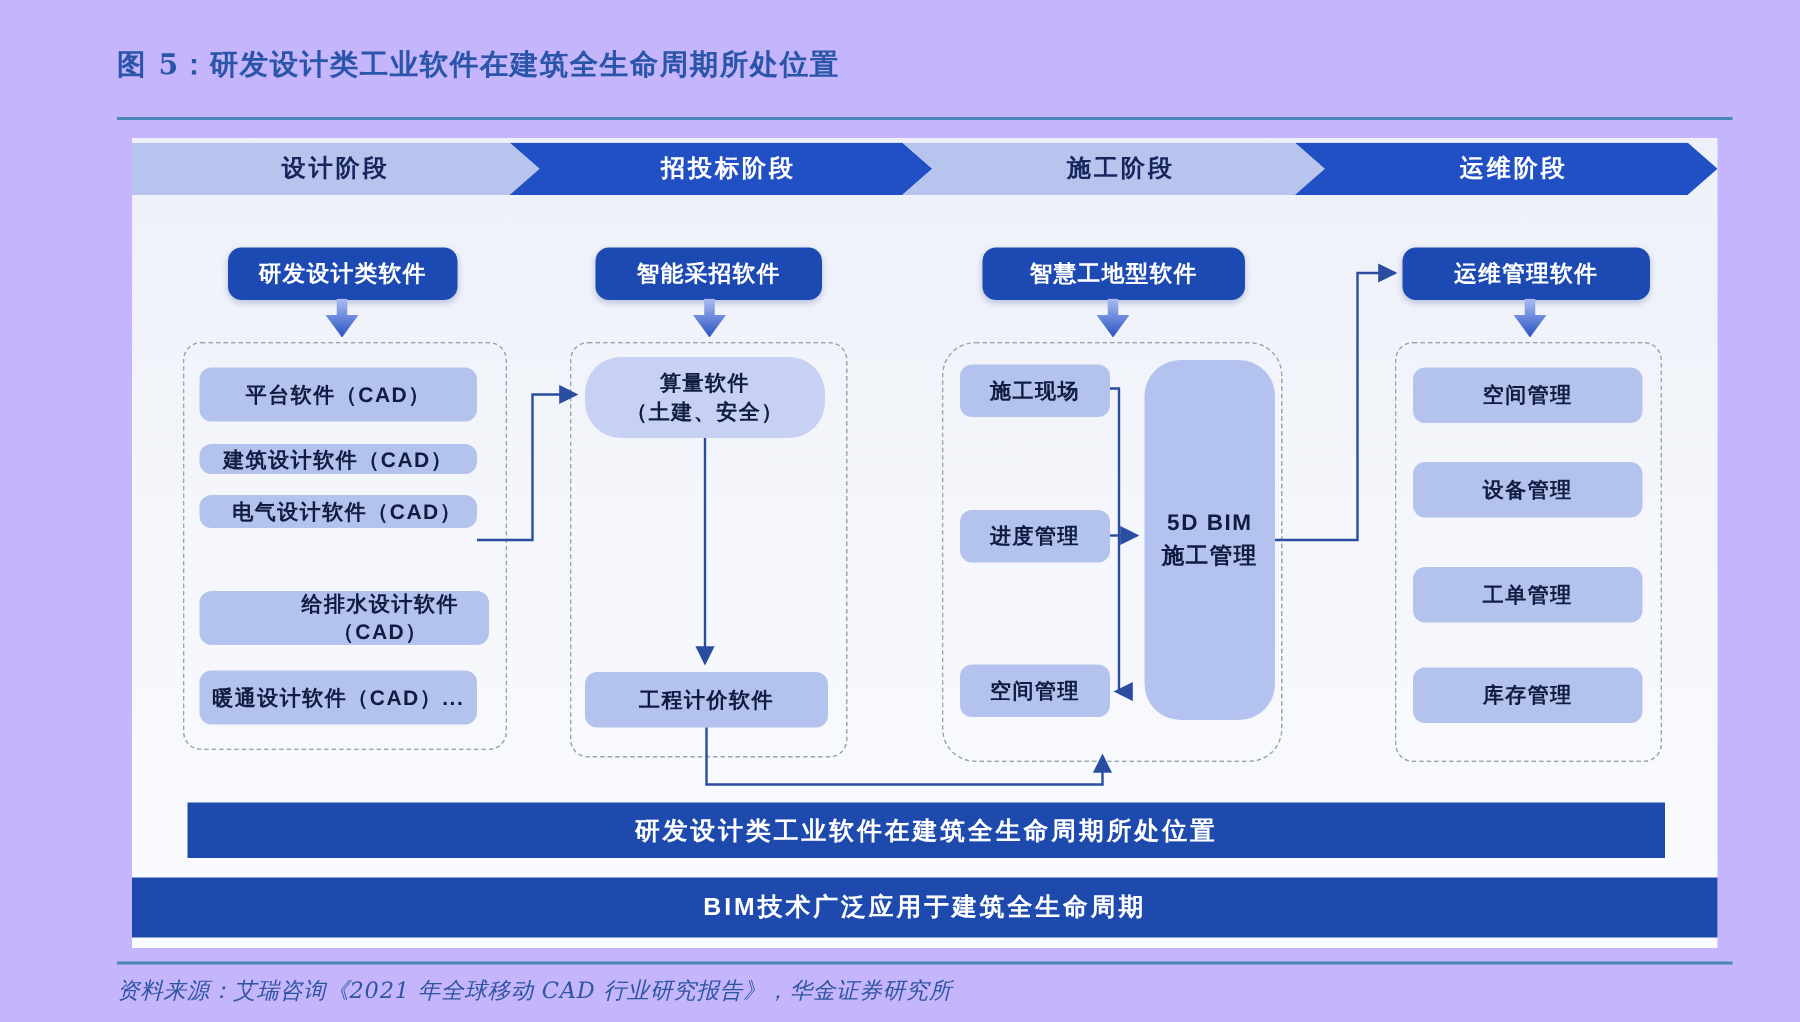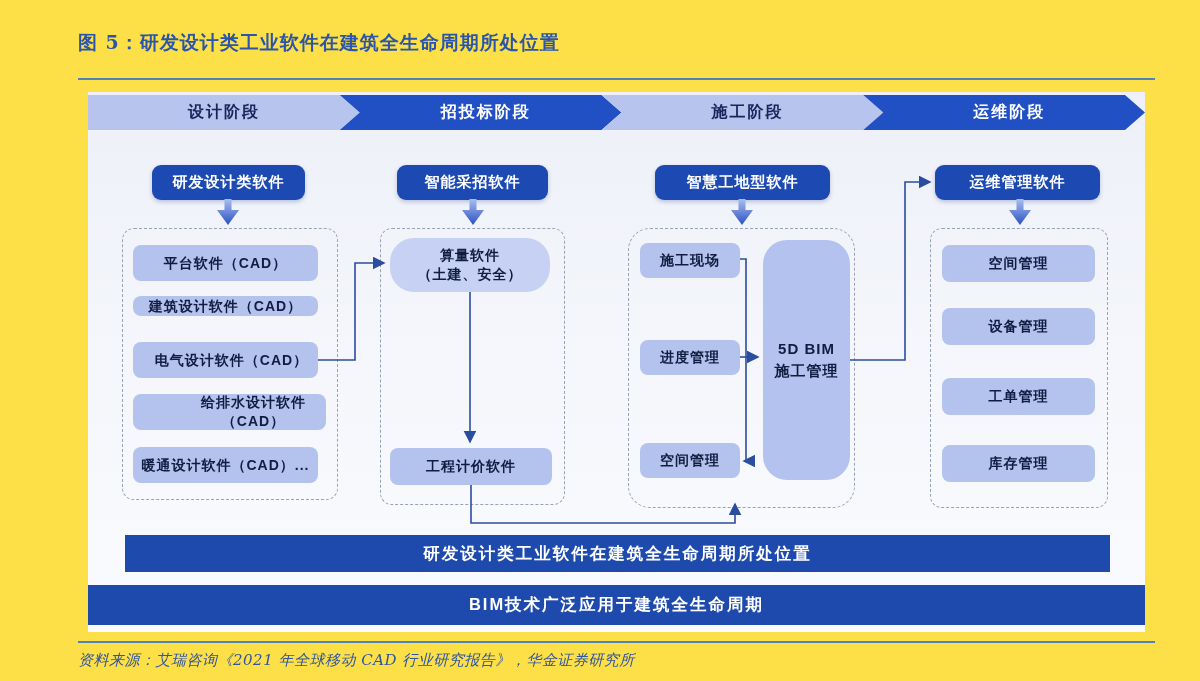--- a/index.html
+++ b/index.html
@@ -1,18 +1,18 @@
 <!DOCTYPE html>
 <html><head>
 <meta charset="utf-8">
 <style>
   * { margin:0; padding:0; box-sizing:border-box; }
   html,body { background:#ffffff; }
   .page {
-    position:relative; width:1200px; height:681px; background:#fde047;
+    position:relative; width:1200px; height:681px; background:#c4b5fd;
     font-family:"Liberation Sans","DejaVu Sans",sans-serif; overflow:hidden;
   }
   .fig-title {
     position:absolute; left:78px; top:30px; width:1000px;
     font-family:"DejaVu Serif","Liberation Serif",serif;
     font-size:19px; font-weight:bold; color:#2b55a8; letter-spacing:1px;
   }
   .rule { position:absolute; left:78px; width:1077px; height:2px; background:#4d85bb; }
   .rule.top { top:78px; }
   .rule.bottom { top:641px; }
@@ -102,21 +102,21 @@
     <div class="flow-arrow" style="left:643px; top:107px;"></div>
     <div class="flow-arrow" style="left:921px; top:107px;"></div>
 
     <div class="group" style="left:34px; top:136px; width:216px; height:272px;"></div>
     <div class="group" style="left:292px; top:136px; width:185px; height:277px;"></div>
     <div class="group r20" style="left:540px; top:136px; width:227px; height:280px;"></div>
     <div class="group" style="left:842px; top:136px; width:178px; height:280px;"></div>
 
     <div class="node" style="left:45px; top:153px; width:185px; height:36px;">平台软件（CAD）</div>
     <div class="node" style="left:45px; top:204px; width:185px; height:20px;">建筑设计软件（CAD）</div>
-    <div class="node" style="left:45px; top:250px; width:185px; height:36px;padding-left:12px;">电气设计软件（CAD）</div>
+    <div class="node" style="left:45px; top:238px; width:185px; height:22px;padding-left:12px;">电气设计软件（CAD）</div>
     <div class="node" style="left:45px; top:302px; width:193px; height:36px;padding-left:48px;">给排水设计软件（CAD）</div>
     <div class="node" style="left:45px; top:355px; width:185px; height:36px;">暖通设计软件（CAD）...</div>
 
     <div class="node lighter" style="left:302px; top:146px; width:160px; height:54px;">算量软件
 （土建、安全）</div>
     <div class="node" style="left:302px; top:356px; width:162px; height:37px;">工程计价软件</div>
 
     <div class="node" style="left:552px; top:151px; width:100px; height:35px;">施工现场</div>
     <div class="node" style="left:552px; top:248px; width:100px; height:35px;">进度管理</div>
     <div class="node" style="left:552px; top:351px; width:100px; height:35px;">空间管理</div>

